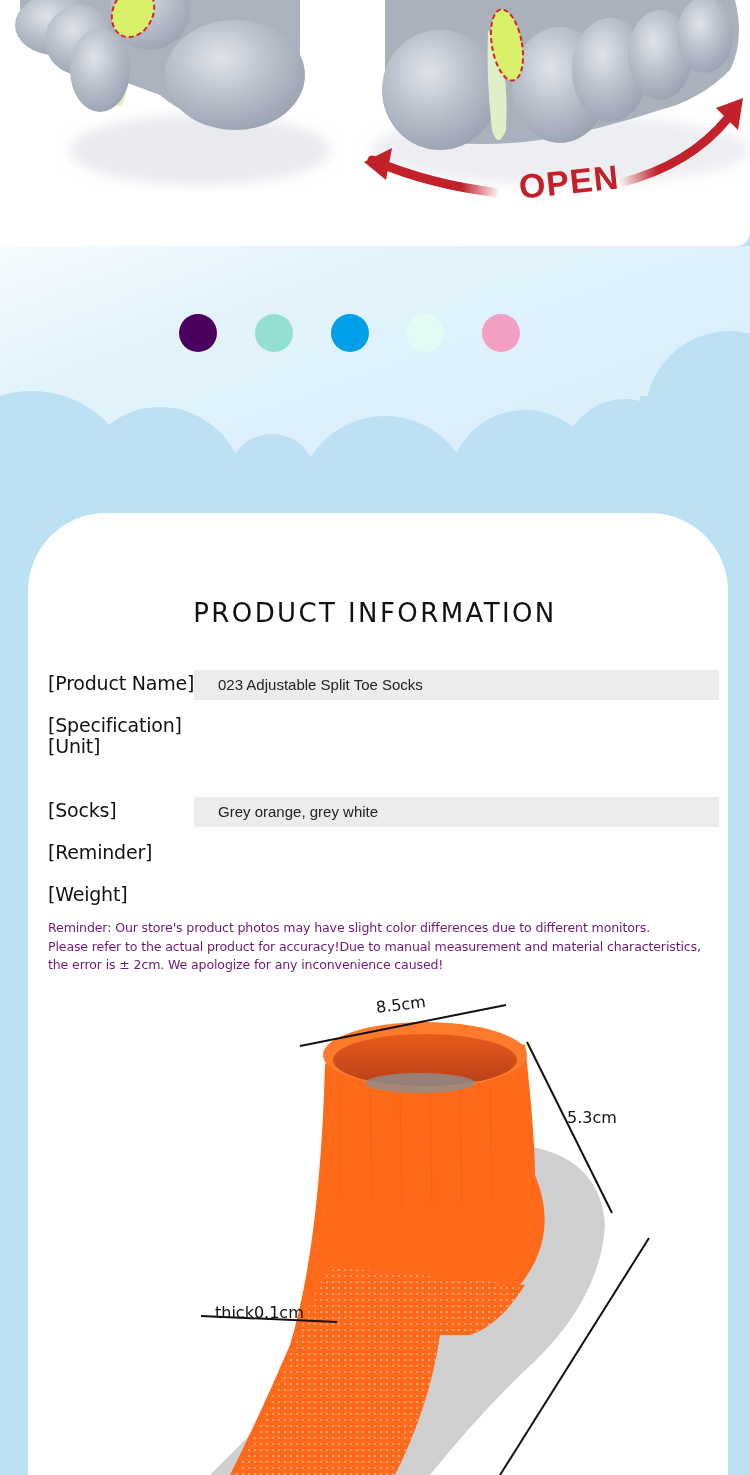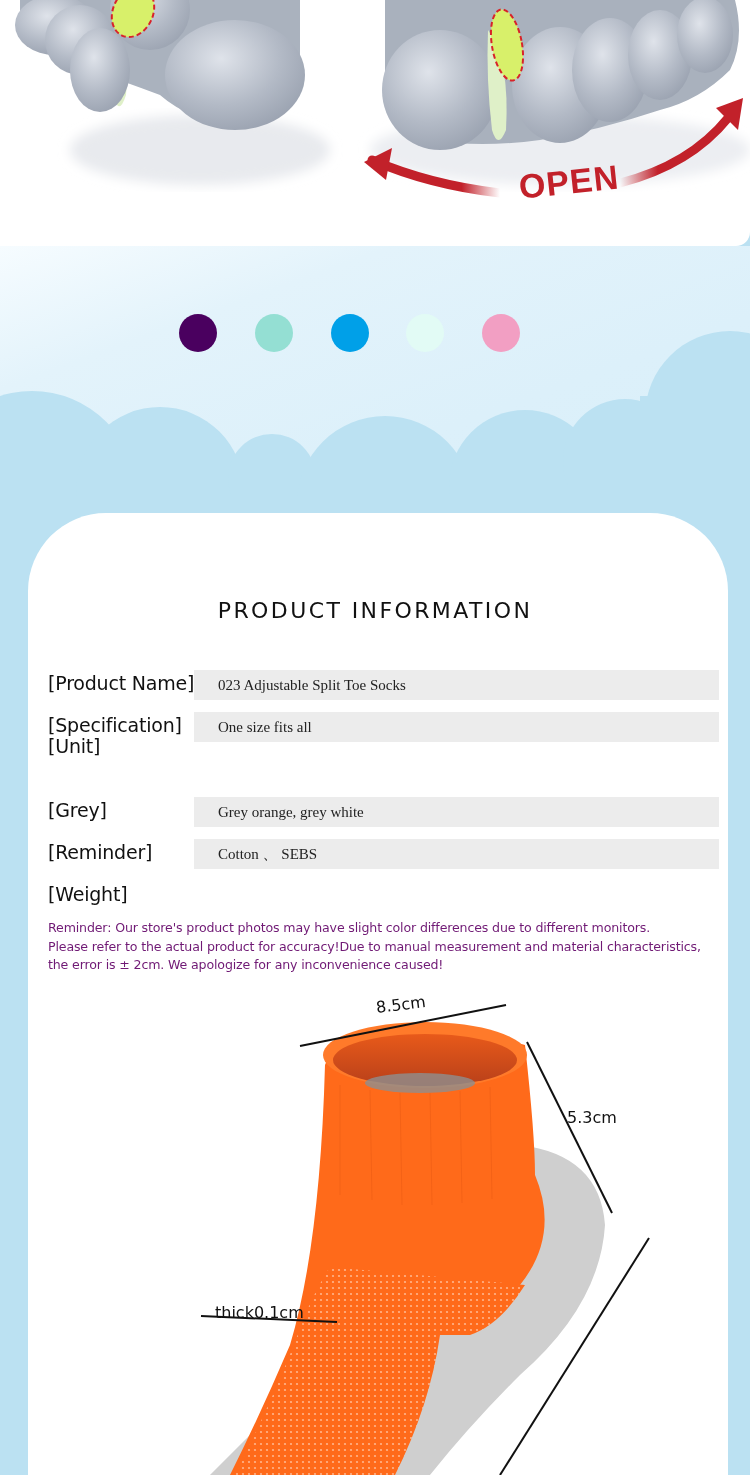--- a/index.html
+++ b/index.html
@@ -30,33 +30,33 @@
     position: absolute; top: 0; width: 38px; height: 38px; border-radius: 50%;
   }
 
   
   .card {
     position: absolute; left: 28px; top: 513px; width: 700px; height: 1000px;
     background: #ffffff; border-radius: 78px 78px 0 0;
   }
   .card-title {
     position: absolute; left: 0; top: 598px; width: 750px; text-align: center;
-    font-family: "DejaVu Sans", sans-serif; font-size: 22px; letter-spacing: 2.4px;
+    font-family: "DejaVu Sans", sans-serif; font-size: 26px; letter-spacing: 2.4px;
     color: #111; font-weight: normal;
   }
 
   .spec-row { position: absolute; left: 48px; width: 671px; height: 24px; }
   .spec-label {
     position: absolute; left: 0; top: 2px; font-size: 19px; color: #111;
     font-family: "DejaVu Sans", sans-serif; letter-spacing: -0.2px;
   }
   .spec-value {
     position: absolute; left: 146px; top: 0; width: 525px; height: 30px;
     background: #ececec; padding-left: 24px; line-height: 30px;
-    font-size: 15px; color: #222; font-family: Liberation Serif, serif;
+    font-size: 15px; color: #222; font-family: Liberation Sans, sans-serif;
   }
 
   .reminder {
     position: absolute; left: 48px; top: 919px; width: 680px;
     font-size: 12.6px; line-height: 18.5px; color: #701a75;
     font-family: "DejaVu Sans", sans-serif; letter-spacing: -0.15px;
   }
 
   
   .sock-wrap { position: absolute; left: 0; top: 985px; width: 750px; height: 490px; }
@@ -147,32 +147,30 @@
 <div class="card"></div>
 
 <h2 class="card-title">PRODUCT INFORMATION</h2>
 
 <div class="spec-row" style="top:670px">
   <span class="spec-label">[Product Name]</span>
   <span class="spec-value">023 Adjustable Split Toe Socks</span>
 </div>
 <div class="spec-row" style="top:712px">
   <span class="spec-label">[Specification]</span>
-  <span class="spec-value">One size fits all</span>
 </div>
 <div class="spec-row" style="top:733px">
   <span class="spec-label">[Unit]</span>
 </div>
 <div class="spec-row" style="top:797px">
-  <span class="spec-label">[Grey]</span>
+  <span class="spec-label">[Socks]</span>
   <span class="spec-value">Grey orange, grey white</span>
 </div>
 <div class="spec-row" style="top:839px">
   <span class="spec-label">[Reminder]</span>
-  <span class="spec-value">Cotton 、 SEBS</span>
 </div>
 <div class="spec-row" style="top:881px">
   <span class="spec-label">[Weight]</span>
 </div>
 
 <div class="reminder">
   <div>Reminder: Our store's product photos may have slight color differences due to different monitors.</div>
   <div>Please refer to the actual product for accuracy!Due to manual measurement and material characteristics,</div>
   <div>the error is ± 2cm. We apologize for any inconvenience caused!</div>
 </div>

